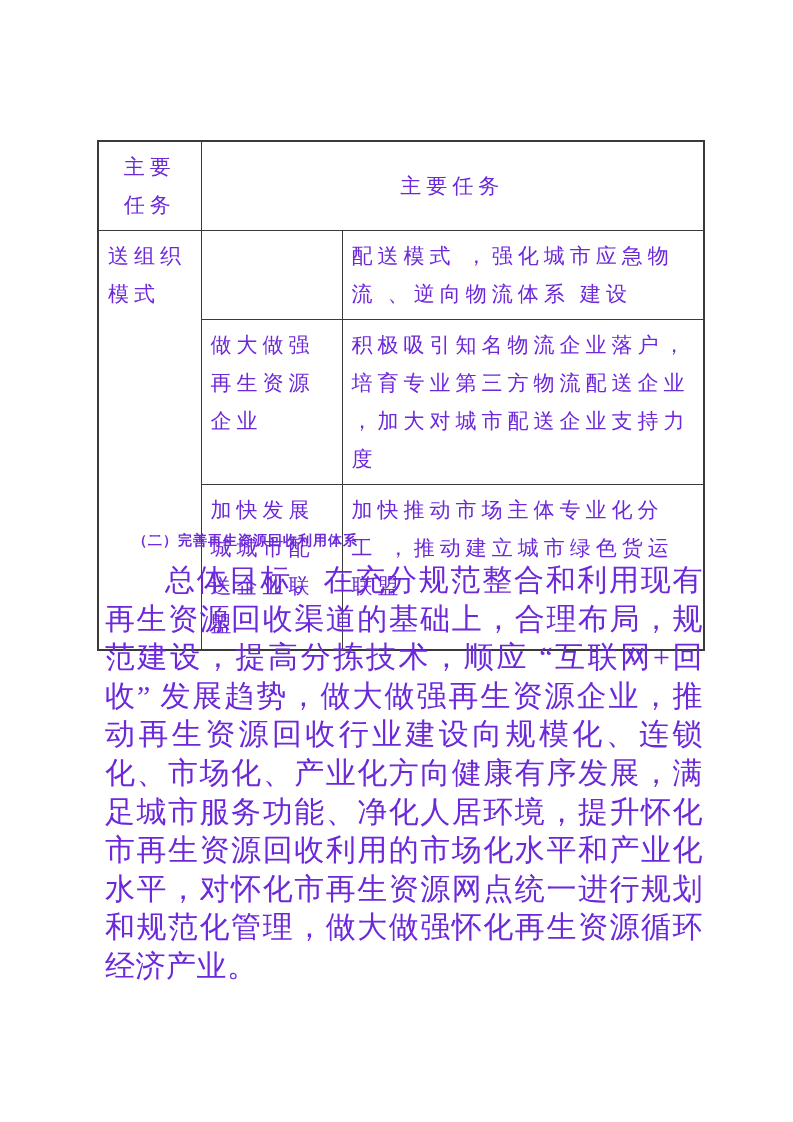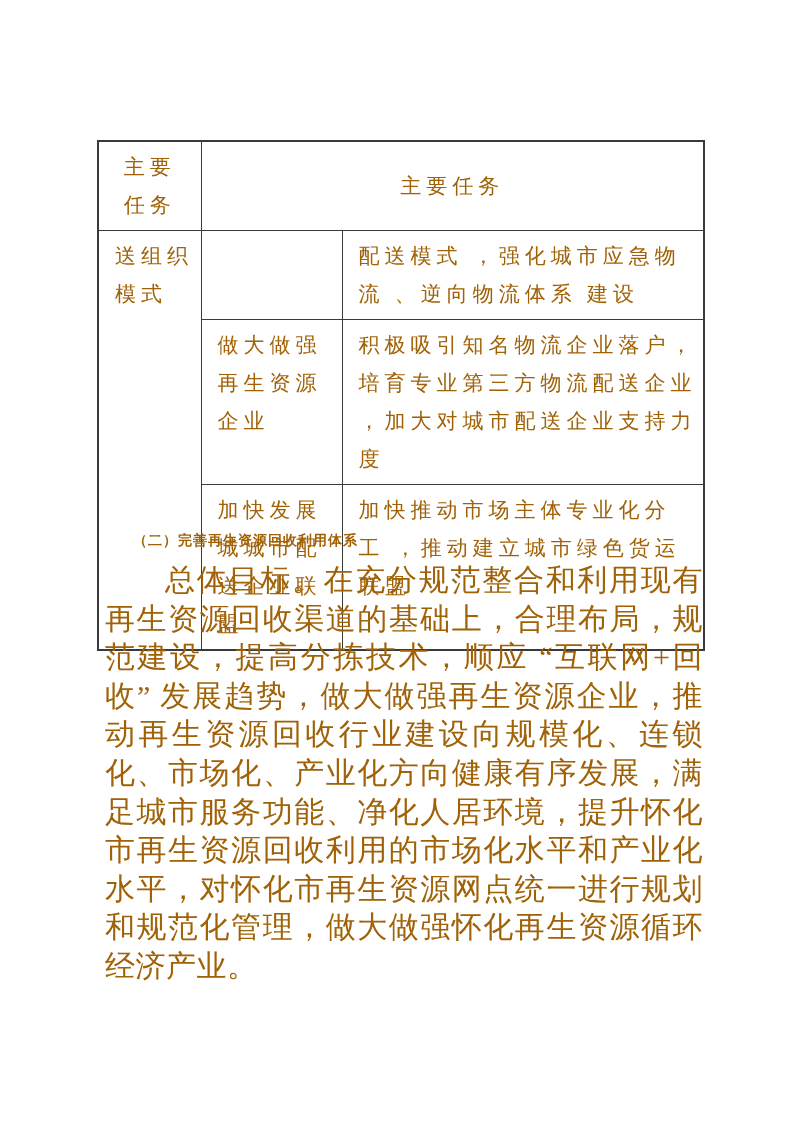--- a/index.html
+++ b/index.html
@@ -6,41 +6,41 @@
     margin: 0;
     padding: 0;
     background: #ffffff;
   }
   .page {
     position: relative;
     width: 793px;
     height: 986px;
     background: #ffffff;
     font-family: "Liberation Serif", "DejaVu Serif", serif;
-    color: #a16207;
+    color: #6d28d9;
     overflow: hidden;
   }
 
   
   .doc-table {
     position: absolute;
     left: 97px;
     top: 140px;
     width: 606px;
     border-collapse: collapse;
     table-layout: fixed;
     border: 2px solid #3a3a3a;
   }
   .doc-table td {
     border: 1.5px solid #3a3a3a;
     font-size: 21px;
     line-height: 38px;
     letter-spacing: 5px;
     vertical-align: top;
-    padding: 6px 6px 6px 16px;
+    padding: 6px 6px 6px 9px;
     word-break: break-all;
   }
   .doc-table td.hdr {
     text-align: center;
     vertical-align: middle;
     padding: 6px 4px;
   }
   .two-char {
     display: inline-block;
     width: 56px;

